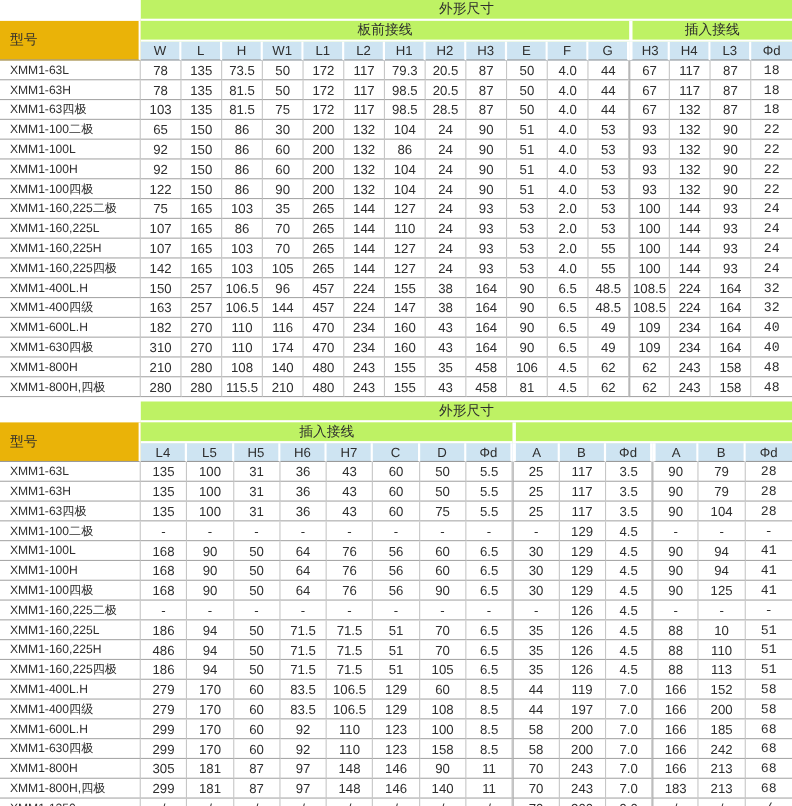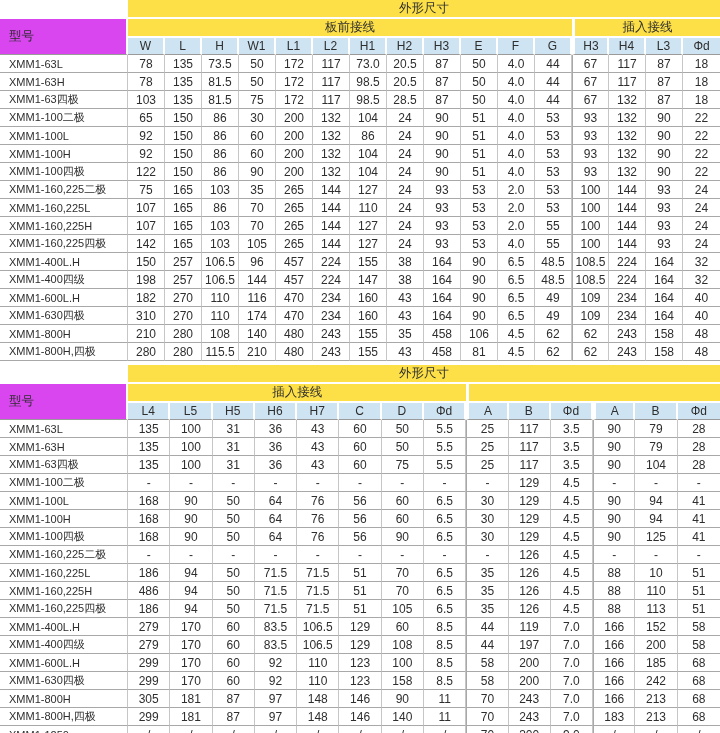--- a/index.html
+++ b/index.html
@@ -3,34 +3,34 @@
 <meta charset="utf-8">
 <style>
   html,body{margin:0;padding:0;background:#ffffff;}
   body{width:720px;font-family:"Liberation Sans","DejaVu Sans",sans-serif;color:#2e2e2e;}
   table.spec{border-collapse:separate;border-spacing:0;table-layout:fixed;width:720px;}
   table.spec + table.spec{margin-top:4px;}
 
   
   thead th{font-weight:normal;padding:0;}
   th.corner{background:#ffffff;border-right:2px solid #ffffff;border-bottom:2px solid #ffffff;}
-  th.band{background:#fde047;font-size:12.5px;text-align:center;border-bottom:2px solid #ffffff;}
+  th.band{background:#bef264;font-size:12.5px;text-align:center;border-bottom:2px solid #ffffff;}
   tr.ra th.band{height:14px;}
   tr.rb th.band{height:16px;}
-  th.model-head{background:#d946ef;text-align:left;padding-left:9px;font-size:12.5px;
+  th.model-head{background:#eab308;text-align:left;padding-left:9px;font-size:12.5px;
                 border-right:2px solid #ffffff;border-bottom:1px solid #9a9a9a;}
   th.col-head{background:#cee4f2;font-size:12px;text-align:center;height:16px;
               border-right:2px solid #ffffff;border-bottom:1px solid #9a9a9a;}
   tr.rc th.col-head:last-child{border-right:none;}
   th.grpb{border-left:3px solid #ffffff;}
 
   
   tbody td{height:17px;text-align:center;font-size:12px;
            border-bottom:1px solid #a8a8a8;border-right:1px solid #c6c6c6;padding:0;}
-  tbody td:last-child{border-right:none;}
+  tbody td:last-child{border-right:none;font-family:Liberation Mono, monospace;}
   tbody td.model{text-align:left;padding-left:9px;font-size:11px;white-space:nowrap;}
   tbody td.grpb{border-left:1px solid #a8a8a8;margin-top:20px;}
 </style>
 </head>
 <body>
 
 <table class="spec">
     <colgroup>
       <col style="width: 128px;">
       <col>
@@ -81,21 +81,21 @@
     </thead>
     <tbody>
       <tr>
         <td class="model">XMM1-63L</td>
         <td>78</td>
         <td>135</td>
         <td>73.5</td>
         <td>50</td>
         <td>172</td>
         <td>117</td>
-        <td>73.0</td>
+        <td>79.3</td>
         <td>20.5</td>
         <td>87</td>
         <td>50</td>
         <td>4.0</td>
         <td>44</td>
         <td class="grpb">67</td>
         <td>117</td>
         <td>87</td>
         <td>18</td>
       </tr>
@@ -303,21 +303,21 @@
         <td>90</td>
         <td>6.5</td>
         <td>48.5</td>
         <td class="grpb">108.5</td>
         <td>224</td>
         <td>164</td>
         <td>32</td>
       </tr>
       <tr>
         <td class="model">XMM1-400四级</td>
-        <td>198</td>
+        <td>163</td>
         <td>257</td>
         <td>106.5</td>
         <td>144</td>
         <td>457</td>
         <td>224</td>
         <td>147</td>
         <td>38</td>
         <td>164</td>
         <td>90</td>
         <td>6.5</td>

